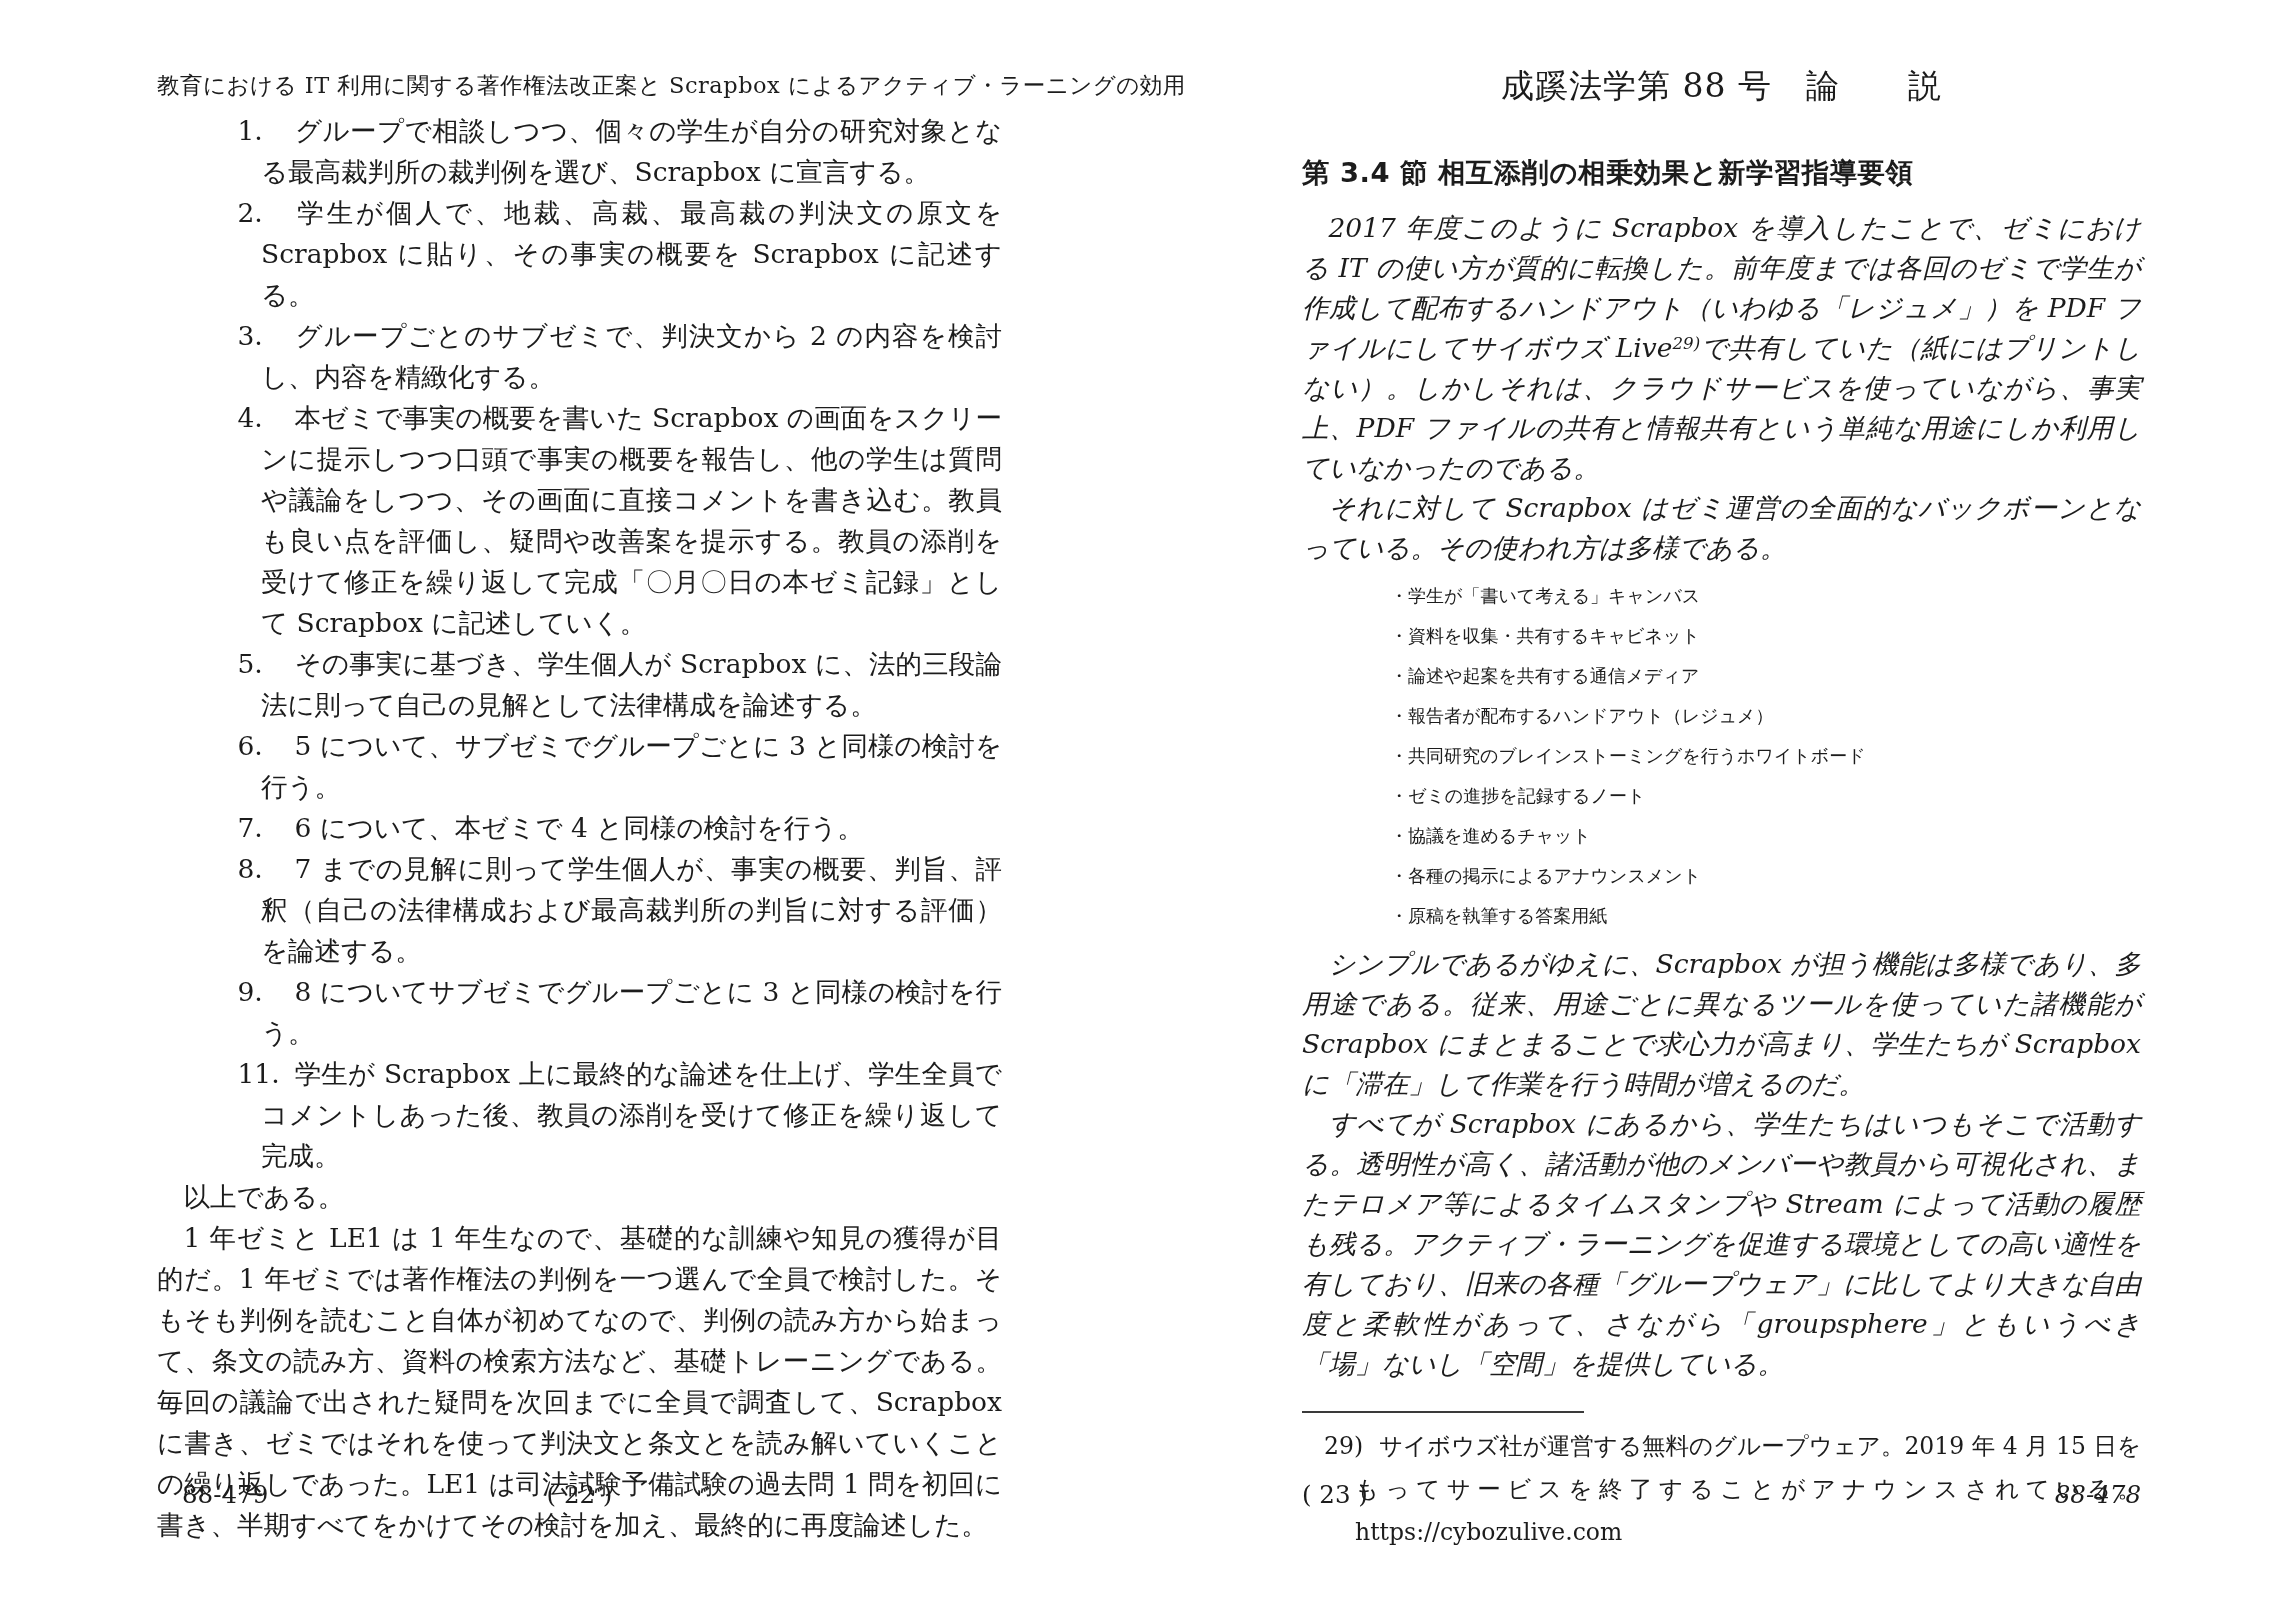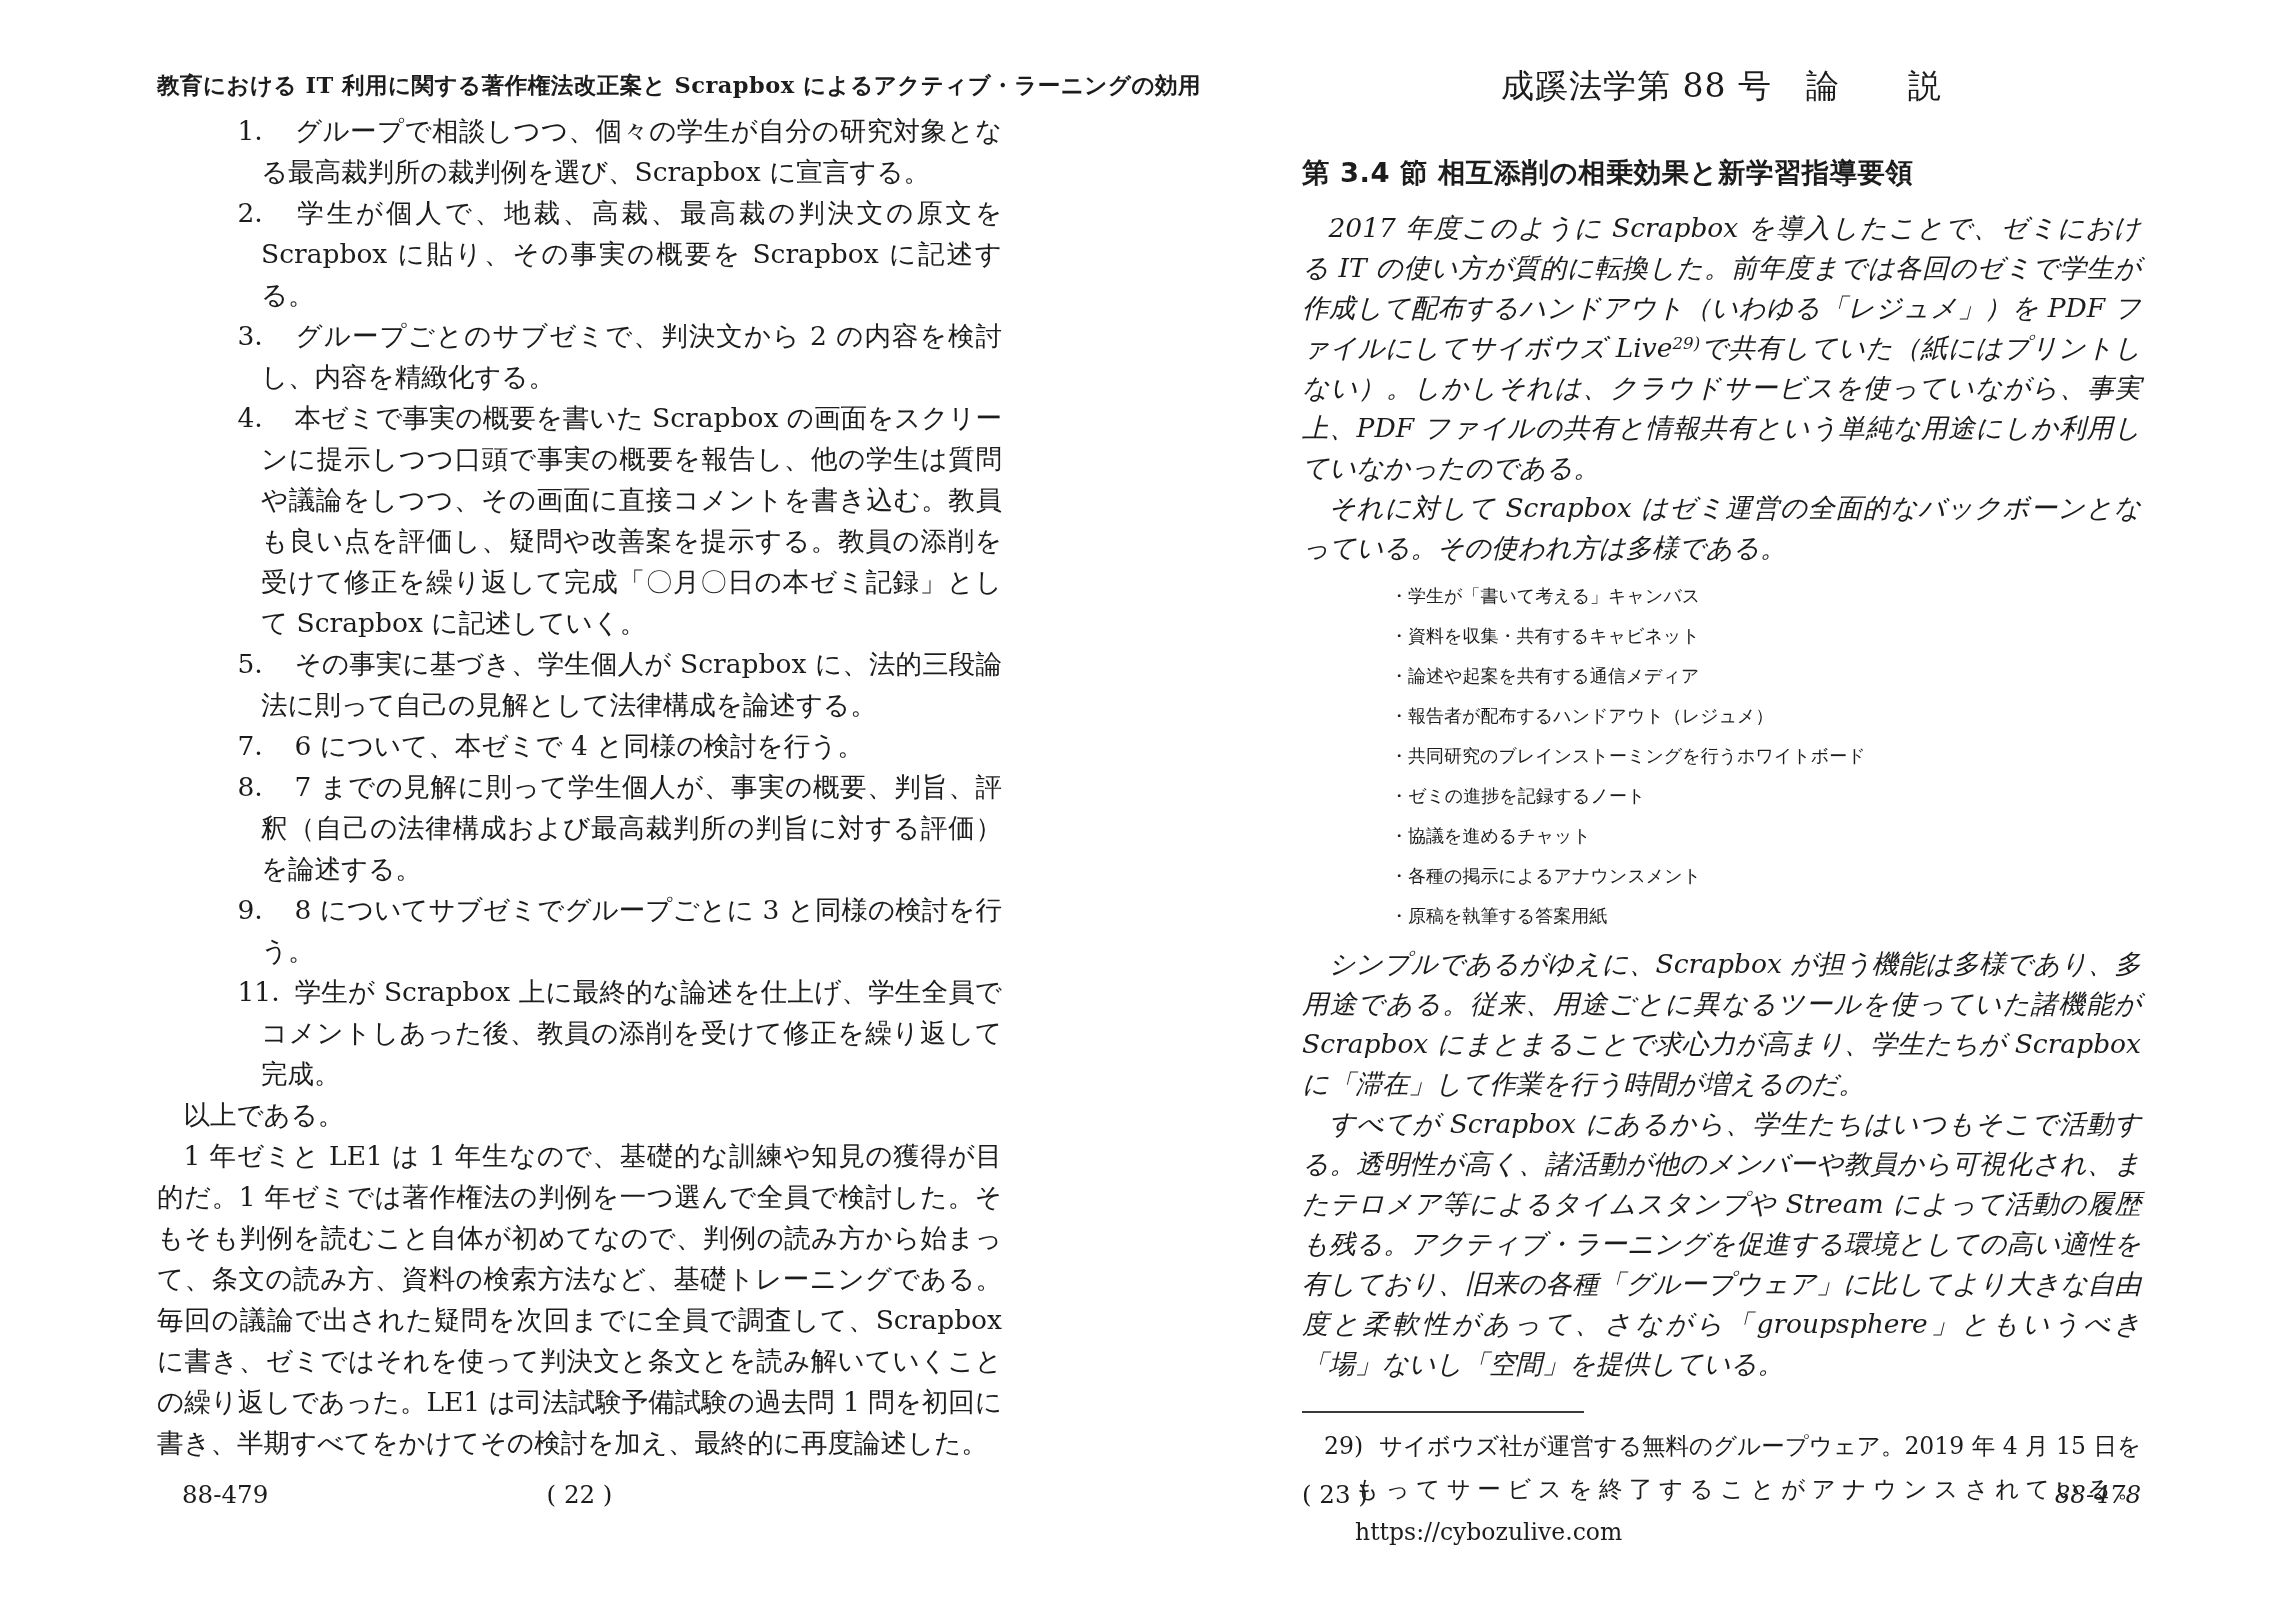--- a/index.html
+++ b/index.html
@@ -12,21 +12,20 @@
     color: #1c1c1c;
   }
   .page-col { position: absolute; top: 71px; }
   .col-left  { left: 157px;  width: 845px; }
   .col-right { left: 1302px; width: 839px; }
 
   .running-head-left {
     font-size: 22.5px; line-height: 29px;
     letter-spacing: 0.5px;
     white-space: nowrap;
-    font-weight: bold;
   }
   .running-head-right {
     font-size: 33px; line-height: 29px;
     text-align: center;
     letter-spacing: 1px;
     white-space: nowrap;
   }
 
   
   ol.steps {
@@ -111,20 +110,21 @@
 
 <div class="page-col col-left">
   <div class="running-head-left">教育における IT 利用に関する著作権法改正案と Scrapbox によるアクティブ・ラーニングの効用</div>
 
   <ol class="steps">
     <li><span class="num">1.</span><span>グループで相談しつつ、個々の学生が自分の研究対象となる最高裁判所の裁判例を選び、Scrapbox に宣言する。</span></li>
     <li><span class="num">2.</span><span>学生が個人で、地裁、高裁、最高裁の判決文の原文を Scrapbox に貼り、その事実の概要を Scrapbox に記述する。</span></li>
     <li><span class="num">3.</span><span>グループごとのサブゼミで、判決文から 2 の内容を検討し、内容を精緻化する。</span></li>
     <li><span class="num">4.</span><span>本ゼミで事実の概要を書いた Scrapbox の画面をスクリーンに提示しつつ口頭で事実の概要を報告し、他の学生は質問や議論をしつつ、その画面に直接コメントを書き込む。教員も良い点を評価し、疑問や改善案を提示する。教員の添削を受けて修正を繰り返して完成「〇月〇日の本ゼミ記録」として Scrapbox に記述していく。</span></li>
     <li><span class="num">5.</span><span>その事実に基づき、学生個人が Scrapbox に、法的三段論法に則って自己の見解として法律構成を論述する。</span></li>
+    <li><span class="num">6.</span><span>5 について、サブゼミでグループごとに 3 と同様の検討を行う。</span></li>
     <li><span class="num">7.</span><span>6 について、本ゼミで 4 と同様の検討を行う。</span></li>
     <li><span class="num">8.</span><span>7 までの見解に則って学生個人が、事実の概要、判旨、評釈（自己の法律構成および最高裁判所の判旨に対する評価）を論述する。</span></li>
     <li><span class="num">9.</span><span>8 についてサブゼミでグループごとに 3 と同様の検討を行う。</span></li>
     <li><span class="num">11.</span><span>学生が Scrapbox 上に最終的な論述を仕上げ、学生全員でコメントしあった後、教員の添削を受けて修正を繰り返して完成。</span></li>
   </ol>
 
   <p class="closing-line">以上である。</p>
   <p class="body-para">1 年ゼミと LE1 は 1 年生なので、基礎的な訓練や知見の獲得が目的だ。1 年ゼミでは著作権法の判例を一つ選んで全員で検討した。そもそも判例を読むこと自体が初めてなので、判例の読み方から始まって、条文の読み方、資料の検索方法など、基礎トレーニングである。毎回の議論で出された疑問を次回までに全員で調査して、Scrapbox に書き、ゼミではそれを使って判決文と条文とを読み解いていくことの繰り返しであった。LE1 は司法試験予備試験の過去問 1 問を初回に書き、半期すべてをかけてその検討を加え、最終的に再度論述した。</p>
 </div>
 

